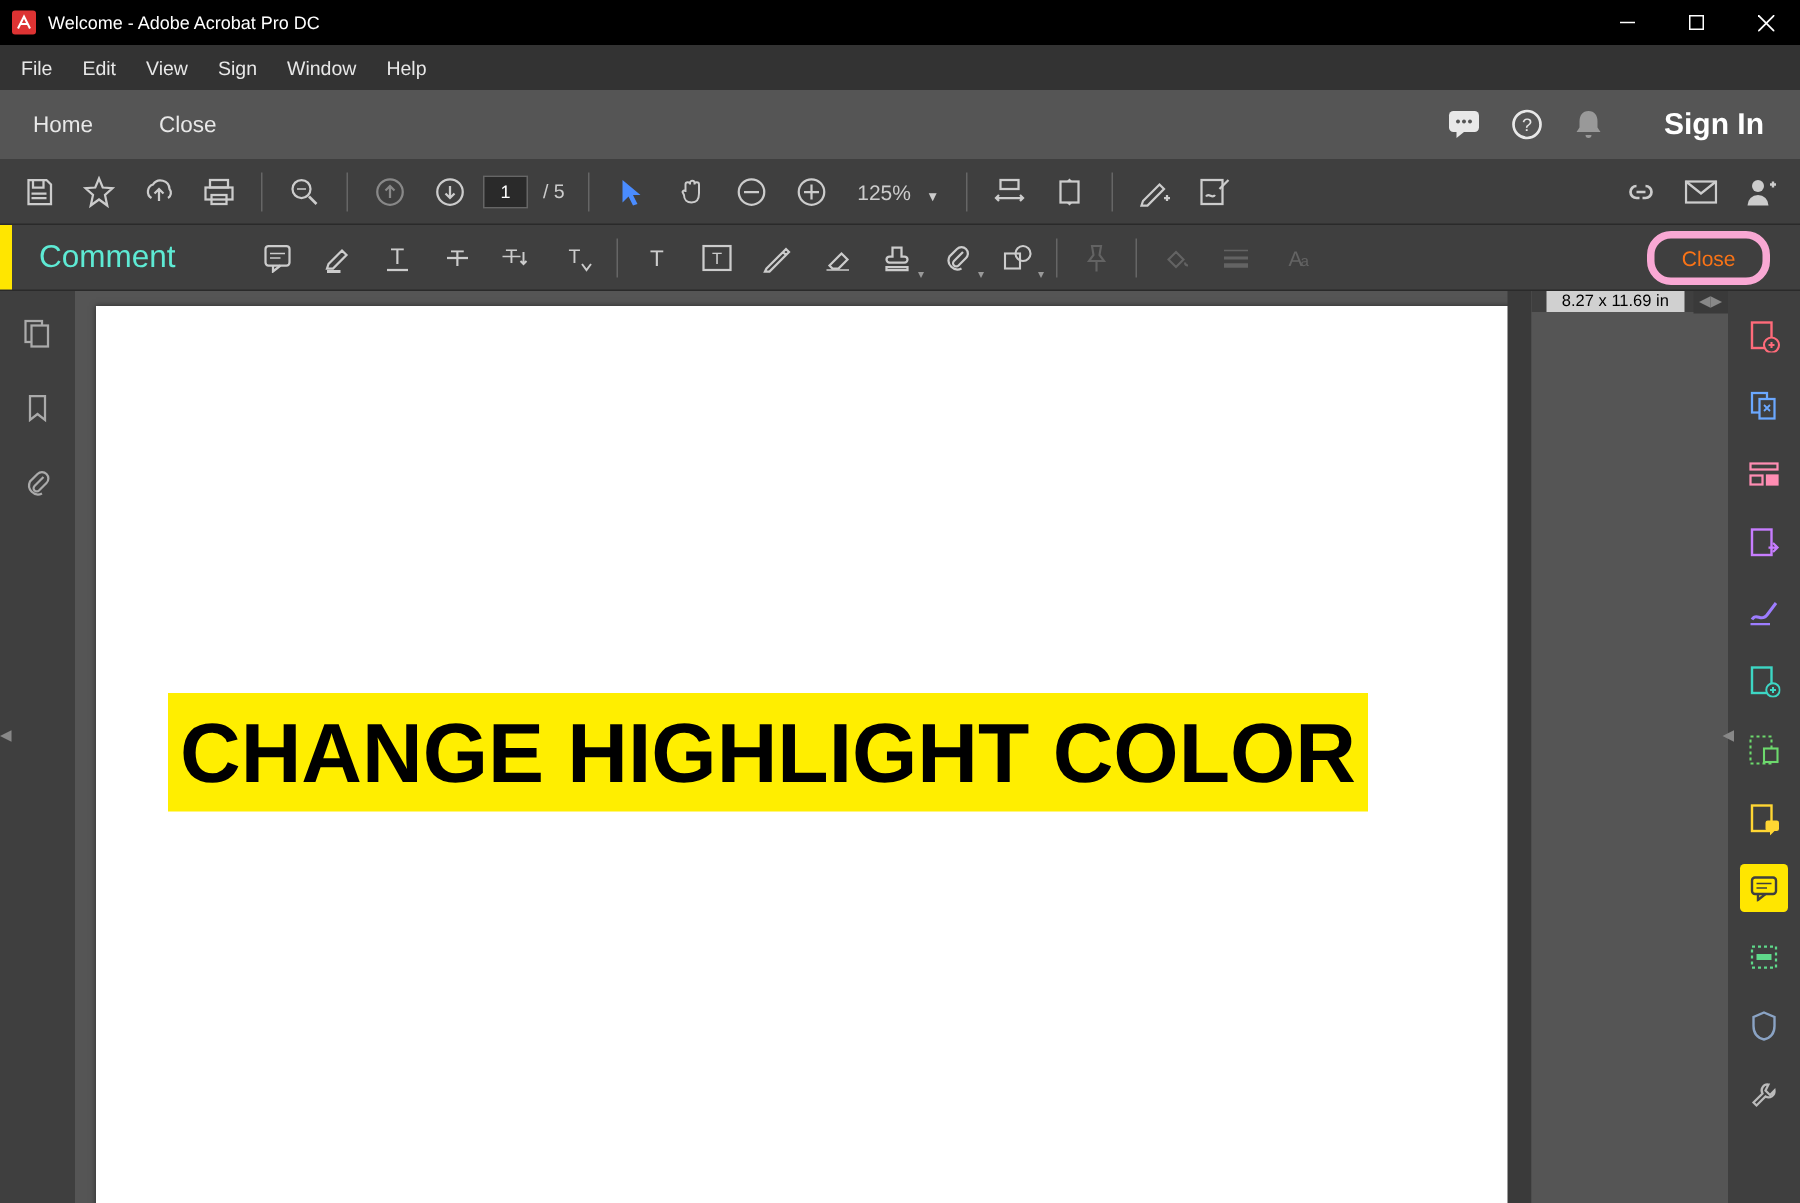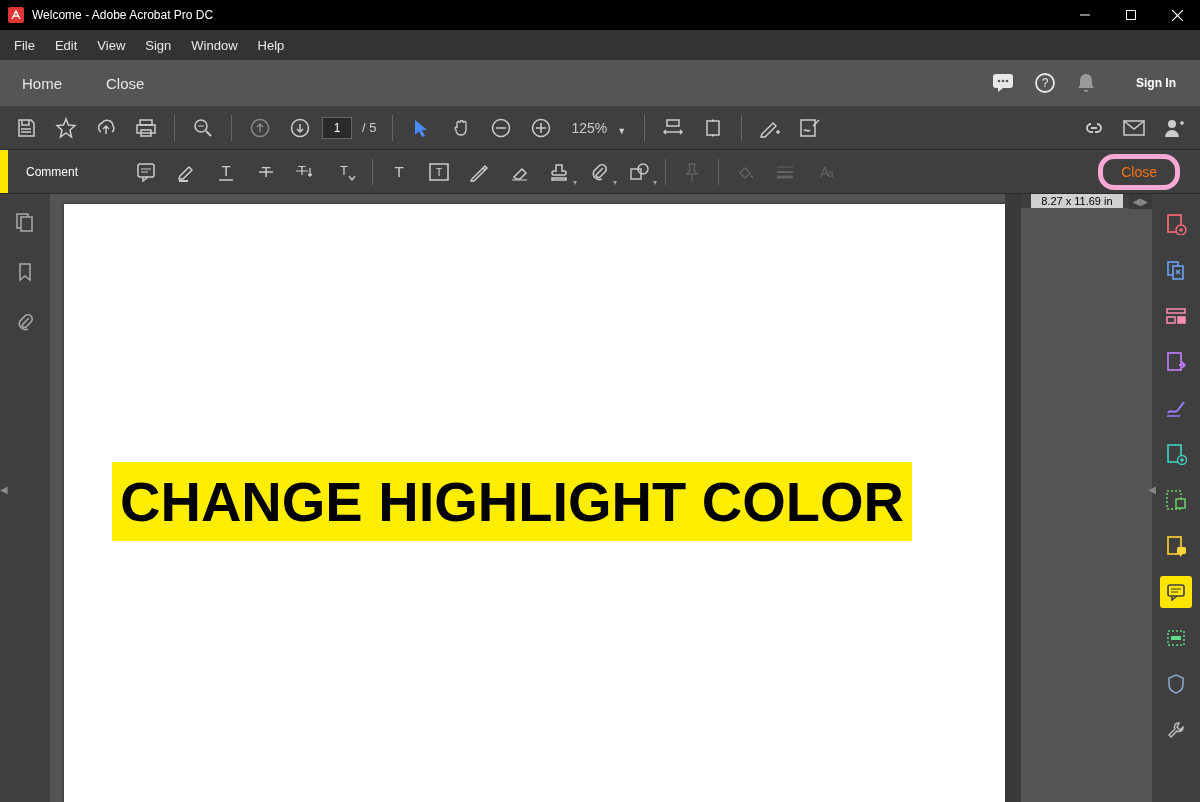--- a/index.html
+++ b/index.html
@@ -15,35 +15,35 @@
 .menubar { height: 30px; background: #333333; display: flex; align-items: center; padding: 4px 4px; }
 .menubar .mi { padding: 3px 10px; color: #e8e8e8; font-size: 13px; }
 
 
 .tabrow { height: 46px; background: #555555; display: flex; align-items: stretch; }
 .tabrow .homebtn { padding: 0 22px; color: #e8e8e8; font-size: 15px; display:flex;align-items:center; }
 .tabrow .tab { background: #3f3f3f; color: #e8e8e8; font-size: 14px; display:flex; align-items:center; padding: 0 24px; position: relative; min-width: 190px; justify-content:center;}
 .tabrow .tab .closex { position:absolute; right:10px; font-size:14px; color:#ccc;}
 .tabrow .spacer { flex: 1; }
 .tabrow .righticons { display:flex; align-items:center; gap: 20px; padding: 0 16px; color:#e8e8e8; }
-.tabrow .signin { padding: 0 24px; color:#fff; font-size:12px; font-weight:600; display:flex;align-items:center; }
+.tabrow .signin { padding: 0 24px; color:#fff; font-size:20px; font-weight:600; display:flex;align-items:center; }
 
 
 .maintoolbar { height: 44px; background: #3f3f3f; display:flex; align-items:center; padding: 0 8px; gap: 4px; border-bottom:1px solid #2a2a2a;}
 .maintoolbar .tb { width: 36px; height: 36px; display:flex;align-items:center;justify-content:center; color:#ccc; }
 .maintoolbar .sep { width:1px; height:26px; background:#666; margin: 0 6px; }
 .maintoolbar .pageinput { width: 30px; height:22px; background:#2a2a2a; color:#fff; border:1px solid #666; text-align:center; font-size:12px;}
 .maintoolbar .pagetotal { color:#ccc; font-size:13px; padding: 0 6px;}
 .maintoolbar .zoomsel { color:#ccc; font-size:14px; padding: 0 8px; display:flex;align-items:flex-end; gap:10px;}
 .maintoolbar .flex1 { flex:1; }
 
 
 .commentbar { height: 44px; background: #3f3f3f; display:flex; align-items:center; border-bottom:1px solid #2a2a2a;}
 .commentbar .yellowtab { width:8px; height:100%; background:#ffe600; }
-.commentbar .label { color:#ffffff; font-size:12px; padding: 0 18px; }
+.commentbar .label { color:#5eead4; font-size:21px; padding: 0 18px; }
 .commentbar .tb { width: 40px; height: 36px; display:flex;align-items:center;justify-content:center; color:#ccc; position:relative;}
 .commentbar .tb.disabled { opacity:.4; }
 .commentbar .sep { width:1px; height:26px; background:#666; margin: 0 6px; }
 .commentbar .flex1 { flex:1; }
 .commentbar .closebtn { border:5px solid #f9a8d4; border-radius:16px; padding: 5px 18px; color:#f97316; font-size:14px; margin: 0 20px;}
 
 
 .bodyrow { display:flex; height: calc(802px - 30px - 26px - 34px - 44px - 44px); }
 .leftnav { width:50px; background:#3f3f3f; display:flex; flex-direction:column; align-items:center; padding-top:14px; gap:22px; position:relative;}
 .leftnav .nb { color:#aaa; width:28px;height:28px;display:flex;align-items:center;justify-content:center;}

